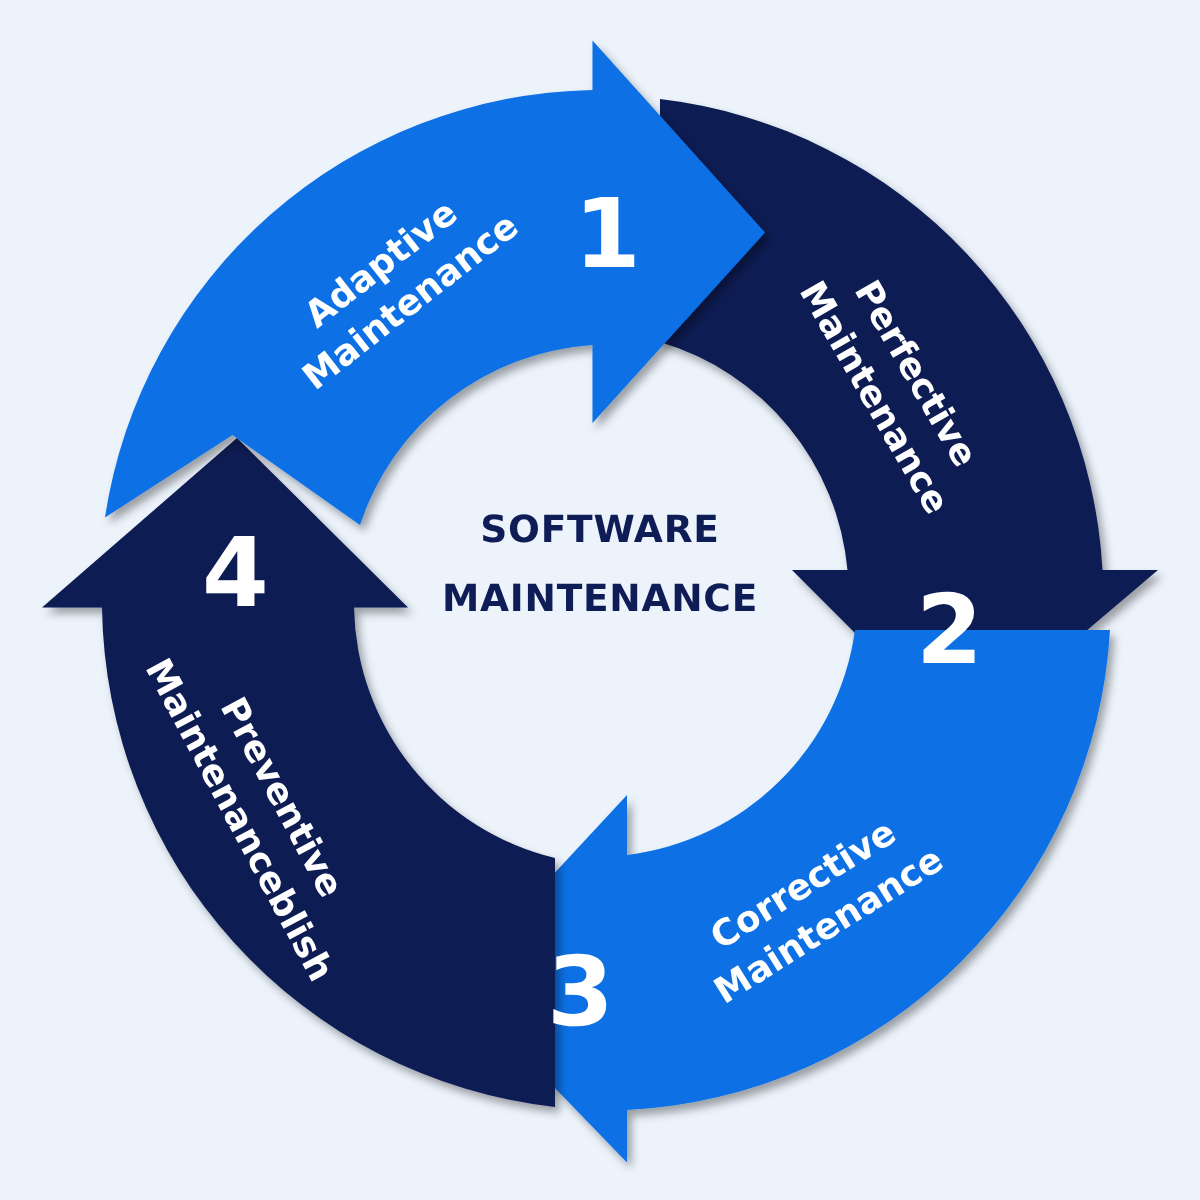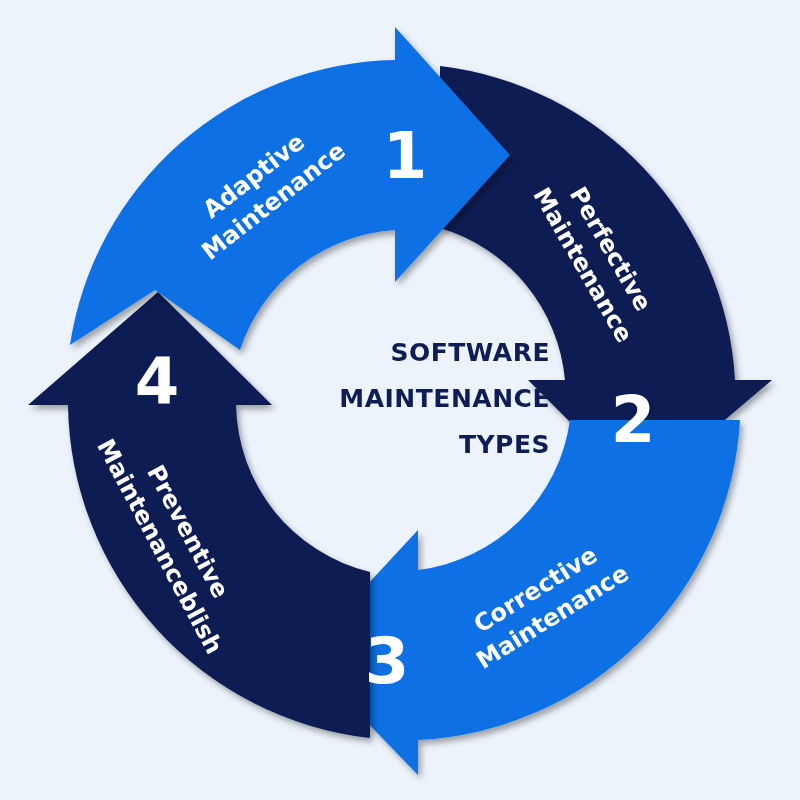--- a/index.html
+++ b/index.html
@@ -19,21 +19,21 @@
     }
     .num-text {
       fill: #ffffff;
       font-family: "DejaVu Sans", sans-serif;
       font-weight: bold;
       font-size: 64px;
     }
     .center-title {
       position: absolute;
       left: 250px; top: 330px; width: 300px;
-      text-align: right;
+      text-align: center;
       color: #0f1d57;
       font-family: "DejaVu Sans", sans-serif;
       font-weight: bold;
       font-size: 25px;
       line-height: 46px;
       letter-spacing: 0.5px;
     }
     .center-title div { white-space: nowrap; }
   </style>
 </head>
@@ -113,14 +113,13 @@
 
   <g transform="translate(172,540) rotate(62)">
     <text class="seg-text" x="0" y="-10" text-anchor="middle">Preventive</text>
     <text class="seg-text" x="0" y="22" text-anchor="middle">Maintenanceblish</text>
   </g>
 </svg>
 
 <div class="center-title">
   <div>SOFTWARE</div>
   <div>MAINTENANCE</div>
-  <div>TYPES</div>
 </div>
 
 </body></html>

